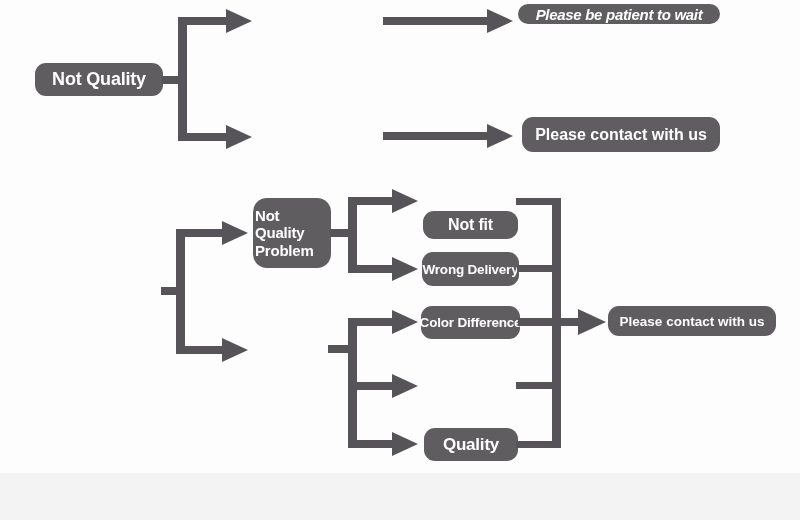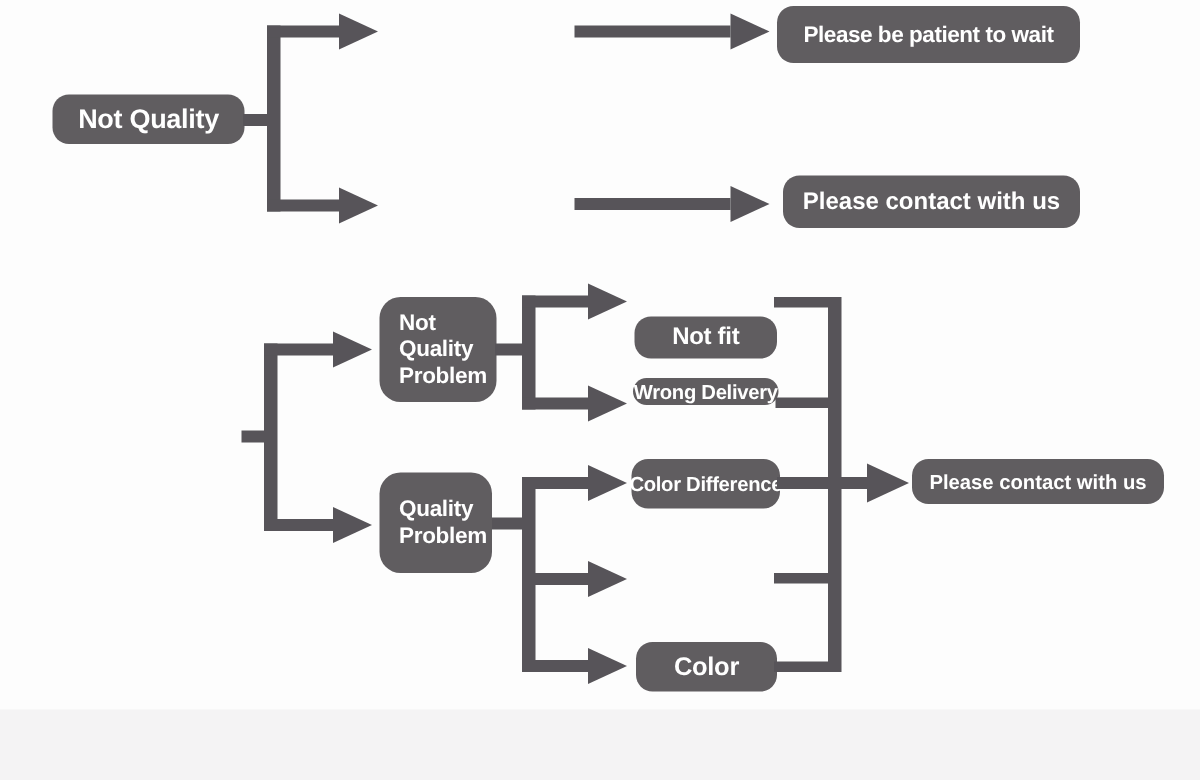--- a/index.html
+++ b/index.html
@@ -33,21 +33,21 @@
     display:flex;
     align-items:center;
     justify-content:center;
     font-weight:bold;
     white-space:nowrap;
     letter-spacing:-0.2px;
     box-sizing:border-box;
   }
   .node.multiline{
     justify-content:flex-start;
-    padding-left:13px;
+    padding-left:2px;
     white-space:normal;
     text-align:left;
     line-height:1.15;
     border-radius:14px;
   }
   .node.regular{ font-weight:bold; letter-spacing:0; }
   .h{ position:absolute; background:var(--line); }
   .v{ position:absolute; background:var(--line); }
   .ah{
     position:absolute; width:0; height:0;
@@ -73,21 +73,21 @@
   <div class="h" style="left:162px; top:76px; width:17px; height:8px;"></div>
   <div class="v" style="left:178px; top:17px; width:9px; height:124px;"></div>
 
   <div class="h" style="left:178px; top:17px; width:48px; height:8px;"></div>
   <div class="ah" style="left:226px; top:9px;"></div>
 
 
   <div class="h" style="left:383px; top:17px; width:104px; height:8px;"></div>
   <div class="ah" style="left:487px; top:9px;"></div>
 
-  <div class="node" style="left:518px; top:4px; width:202px; height:38px; font-size:15px; letter-spacing:-0.3px;">Please be patient to wait</div>
+  <div class="node" style="left:518px; top:4px; width:202px; height:20px; font-size:15px; letter-spacing:-0.3px;font-style:italic;">Please be patient to wait</div>
 
   <div class="h" style="left:178px; top:133px; width:48px; height:8px;"></div>
   <div class="ah" style="left:226px; top:125px;"></div>
 
 
   <div class="h" style="left:383px; top:132px; width:104px; height:8px;"></div>
   <div class="ah" style="left:487px; top:124px;"></div>
 
   <div class="node regular" style="left:522px; top:117px; width:198px; height:35px; font-size:16px;">Please contact with us</div>
 
@@ -96,46 +96,45 @@
   <div class="v" style="left:176px; top:229px; width:9px; height:125px;"></div>
 
   <div class="h" style="left:176px; top:229px; width:46px; height:8px;"></div>
   <div class="ah" style="left:222px; top:221px;"></div>
 
   <div class="node multiline" style="left:253px; top:198px; width:78px; height:70px; font-size:15px;">Not Quality Problem</div>
 
   <div class="h" style="left:176px; top:346px; width:46px; height:8px;"></div>
   <div class="ah" style="left:222px; top:338px;"></div>
 
-  <div class="node multiline" style="left:253px; top:315px; width:75px; height:67px; font-size:15px;">Quality Problem</div>
 
   <div class="h" style="left:330px; top:229px; width:22px; height:8px;"></div>
   <div class="v" style="left:348px; top:197px; width:9px; height:76px;"></div>
 
   <div class="h" style="left:348px; top:197px; width:44px; height:8px;"></div>
   <div class="ah" style="left:392px; top:189px;"></div>
   <div class="node" style="left:423px; top:187px; width:95px; height:28px; font-size:16px;margin-top:24px;">Not fit</div>
 
   <div class="h" style="left:348px; top:265px; width:44px; height:8px;"></div>
   <div class="ah" style="left:392px; top:257px;"></div>
-  <div class="node" style="left:422px; top:252px; width:97px; height:18px; font-size:13.5px;">Wrong Delivery</div>
+  <div class="node" style="left:422px; top:252px; width:97px; height:34px; font-size:13.5px;">Wrong Delivery</div>
 
   <div class="h" style="left:328px; top:345px; width:24px; height:8px;"></div>
   <div class="v" style="left:348px; top:318px; width:9px; height:130px;"></div>
 
   <div class="h" style="left:348px; top:318px; width:44px; height:8px;"></div>
   <div class="ah" style="left:392px; top:310px;"></div>
   <div class="node" style="left:421px; top:306px; width:99px; height:33px; font-size:13.5px;">Color Difference</div>
 
   <div class="h" style="left:348px; top:382px; width:44px; height:8px;"></div>
   <div class="ah" style="left:392px; top:374px;"></div>
 
   <div class="h" style="left:348px; top:440px; width:44px; height:8px;"></div>
   <div class="ah" style="left:392px; top:432px;"></div>
-  <div class="node" style="left:424px; top:428px; width:94px; height:33px; font-size:17px;">Color</div>
+  <div class="node" style="left:424px; top:428px; width:94px; height:33px; font-size:17px;">Quality</div>
 
   <div class="h" style="left:516px; top:198px; width:40px; height:7px;"></div>
   <div class="h" style="left:517px; top:265px; width:39px; height:7px;"></div>
   <div class="h" style="left:516px; top:382px; width:40px; height:7px;"></div>
   <div class="h" style="left:516px; top:441px; width:40px; height:7px;"></div>
   <div class="v" style="left:552px; top:198px; width:9px; height:250px;"></div>
 
   <div class="h" style="left:518px; top:318px; width:60px; height:8px;"></div>
   <div class="ah big" style="left:578px; top:309px;"></div>
 

